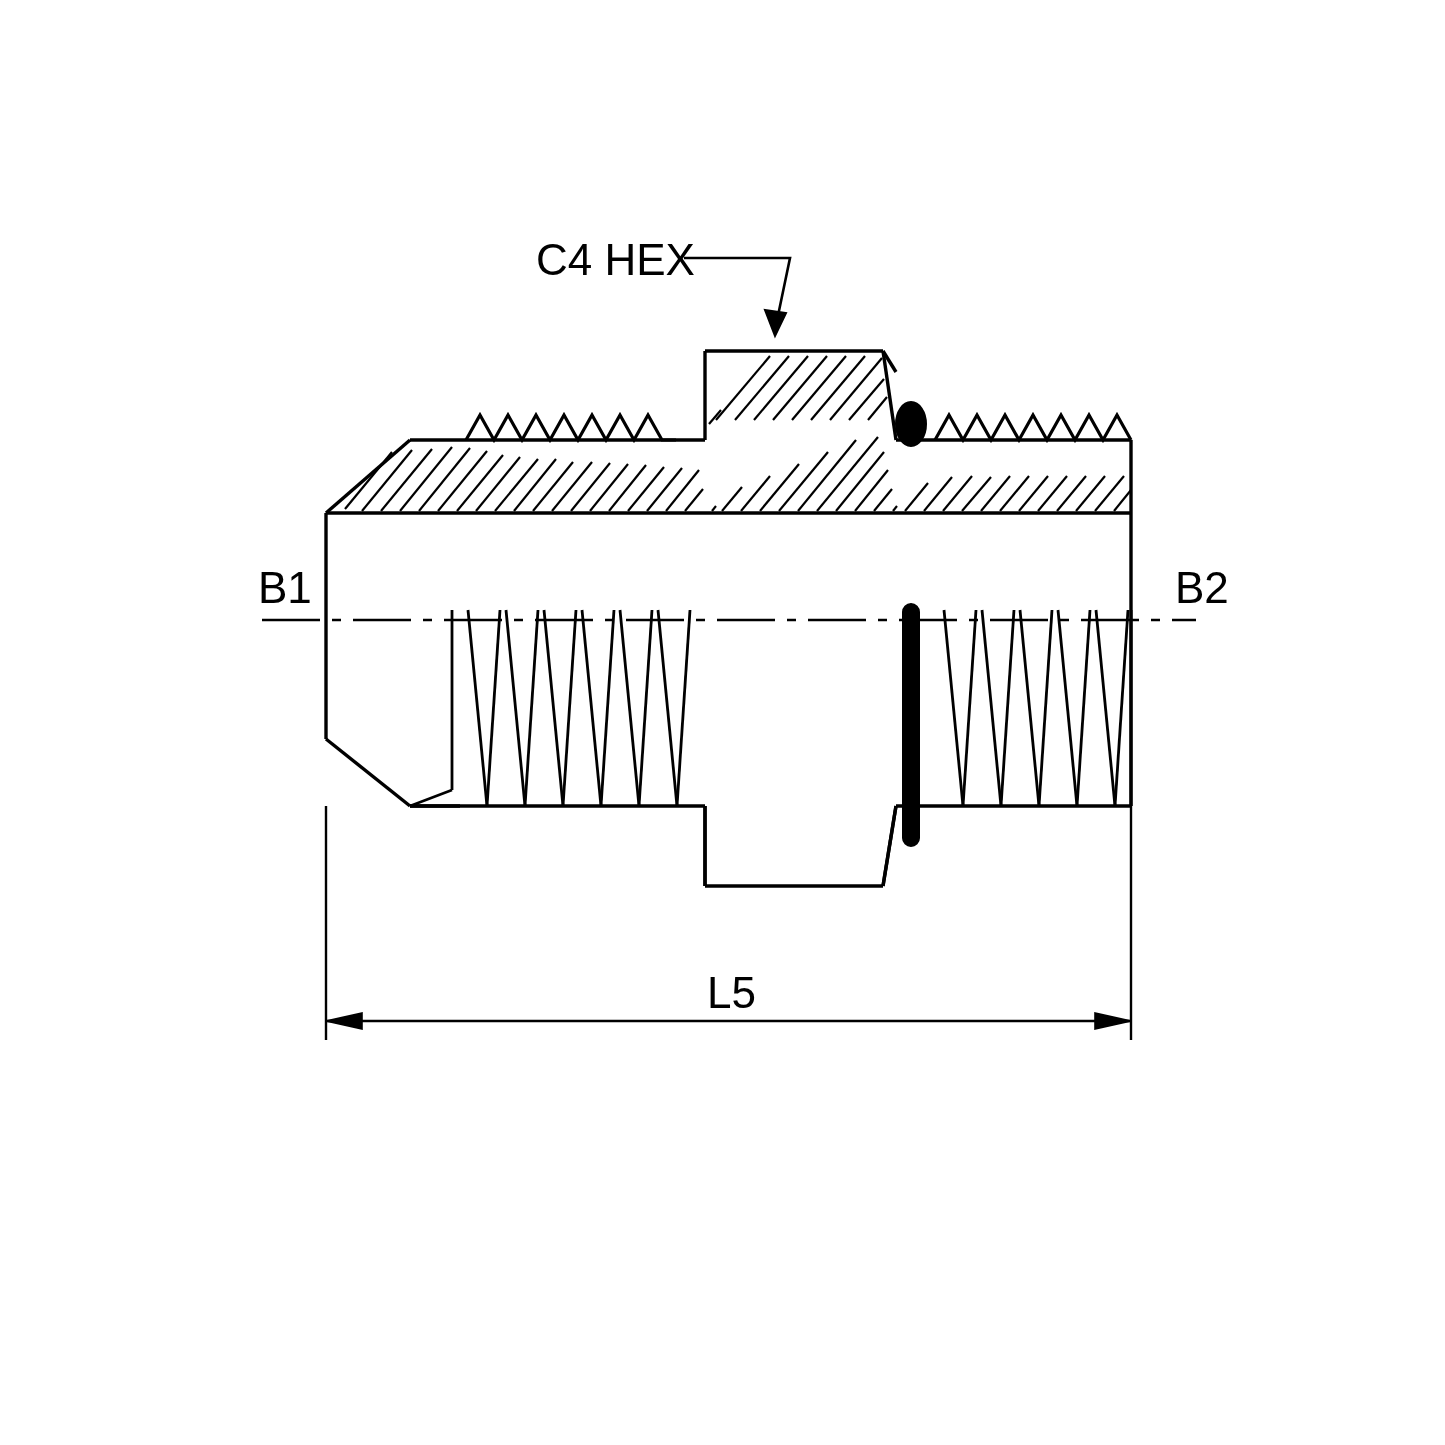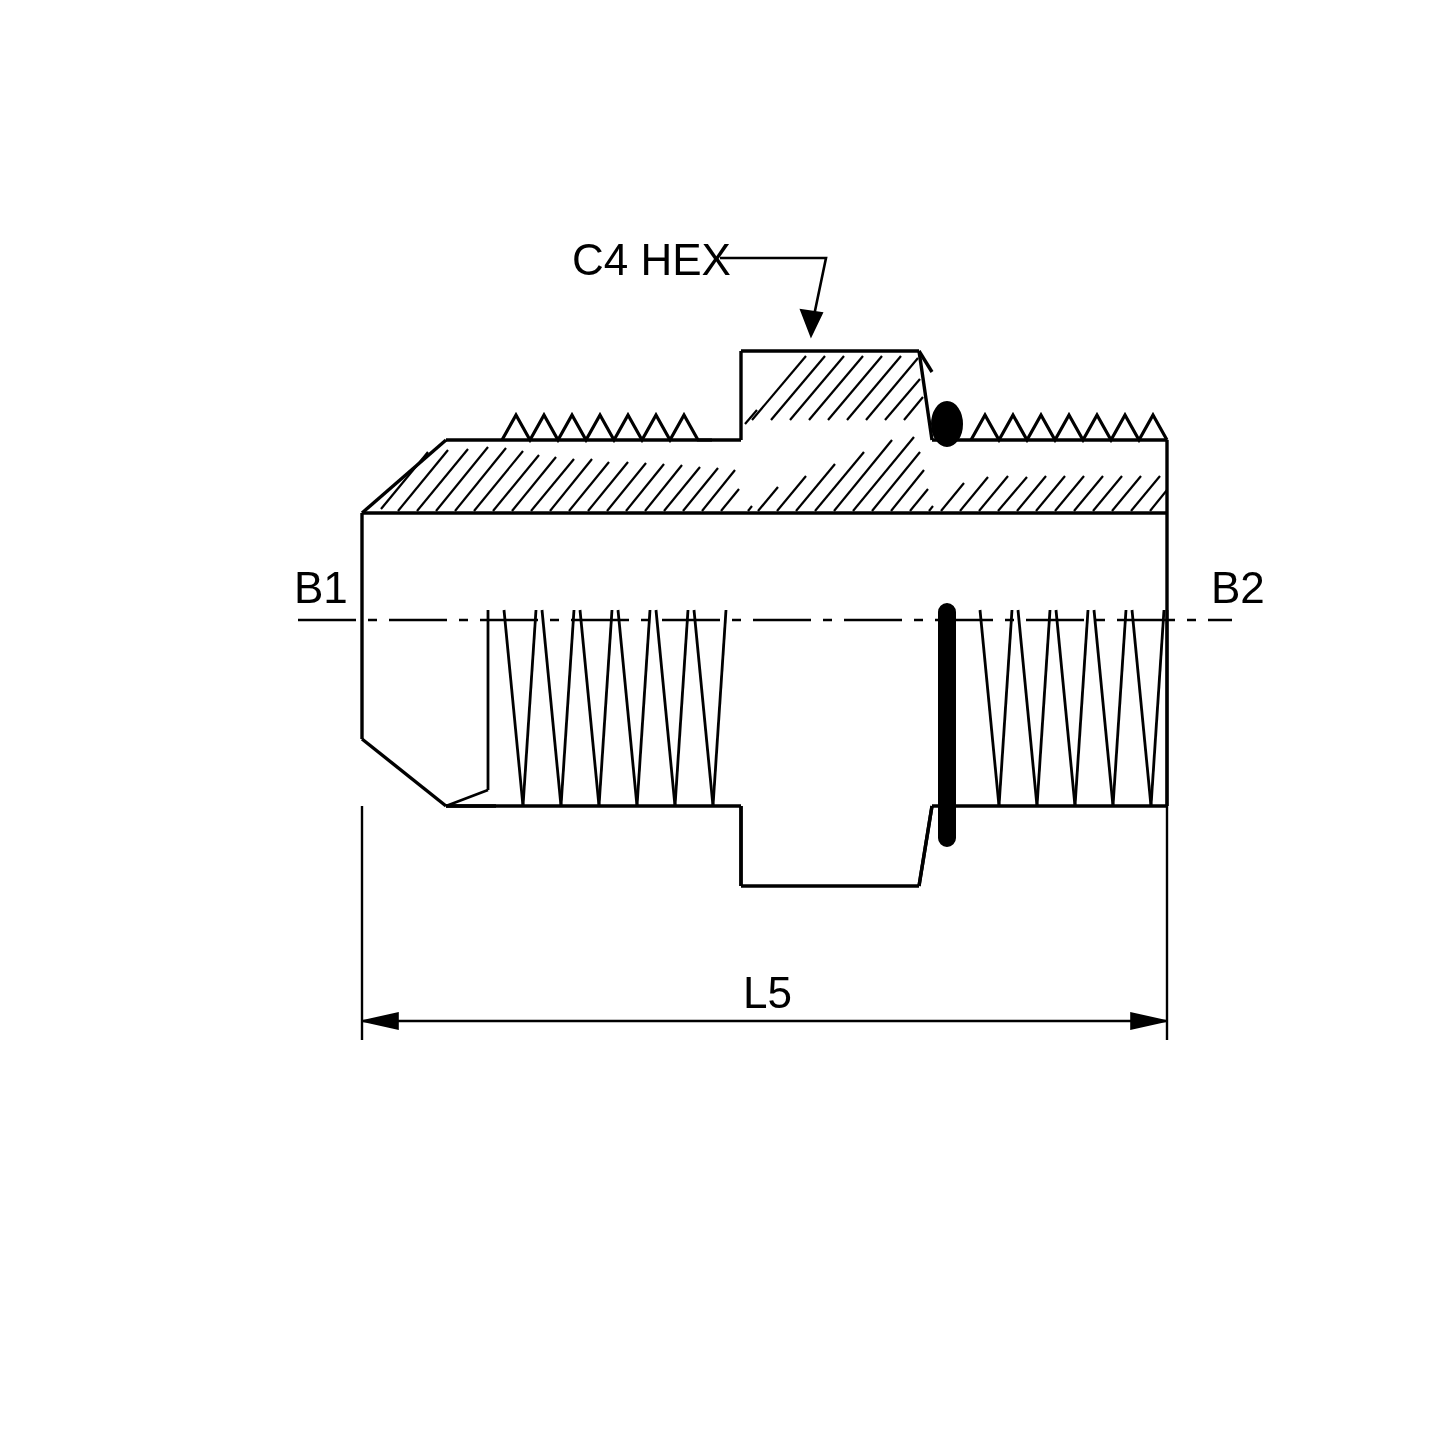--- a/index.html
+++ b/index.html
@@ -10,21 +10,20 @@
   body {
     width: 1445px;
     height: 1445px;
     font-family: "Liberation Sans", sans-serif;
     overflow: hidden;
   }
   #drawing-root {
     position: relative;
     width: 1204px;
     height: 1445px;
-    padding-left: 36px;
   }
   svg.drawing {
     display: block;
     width: 1445px;
     height: 1445px;
   }
   .lbl {
     font-family: "Liberation Sans", sans-serif;
     font-size: 44px;
     fill: #000000;

